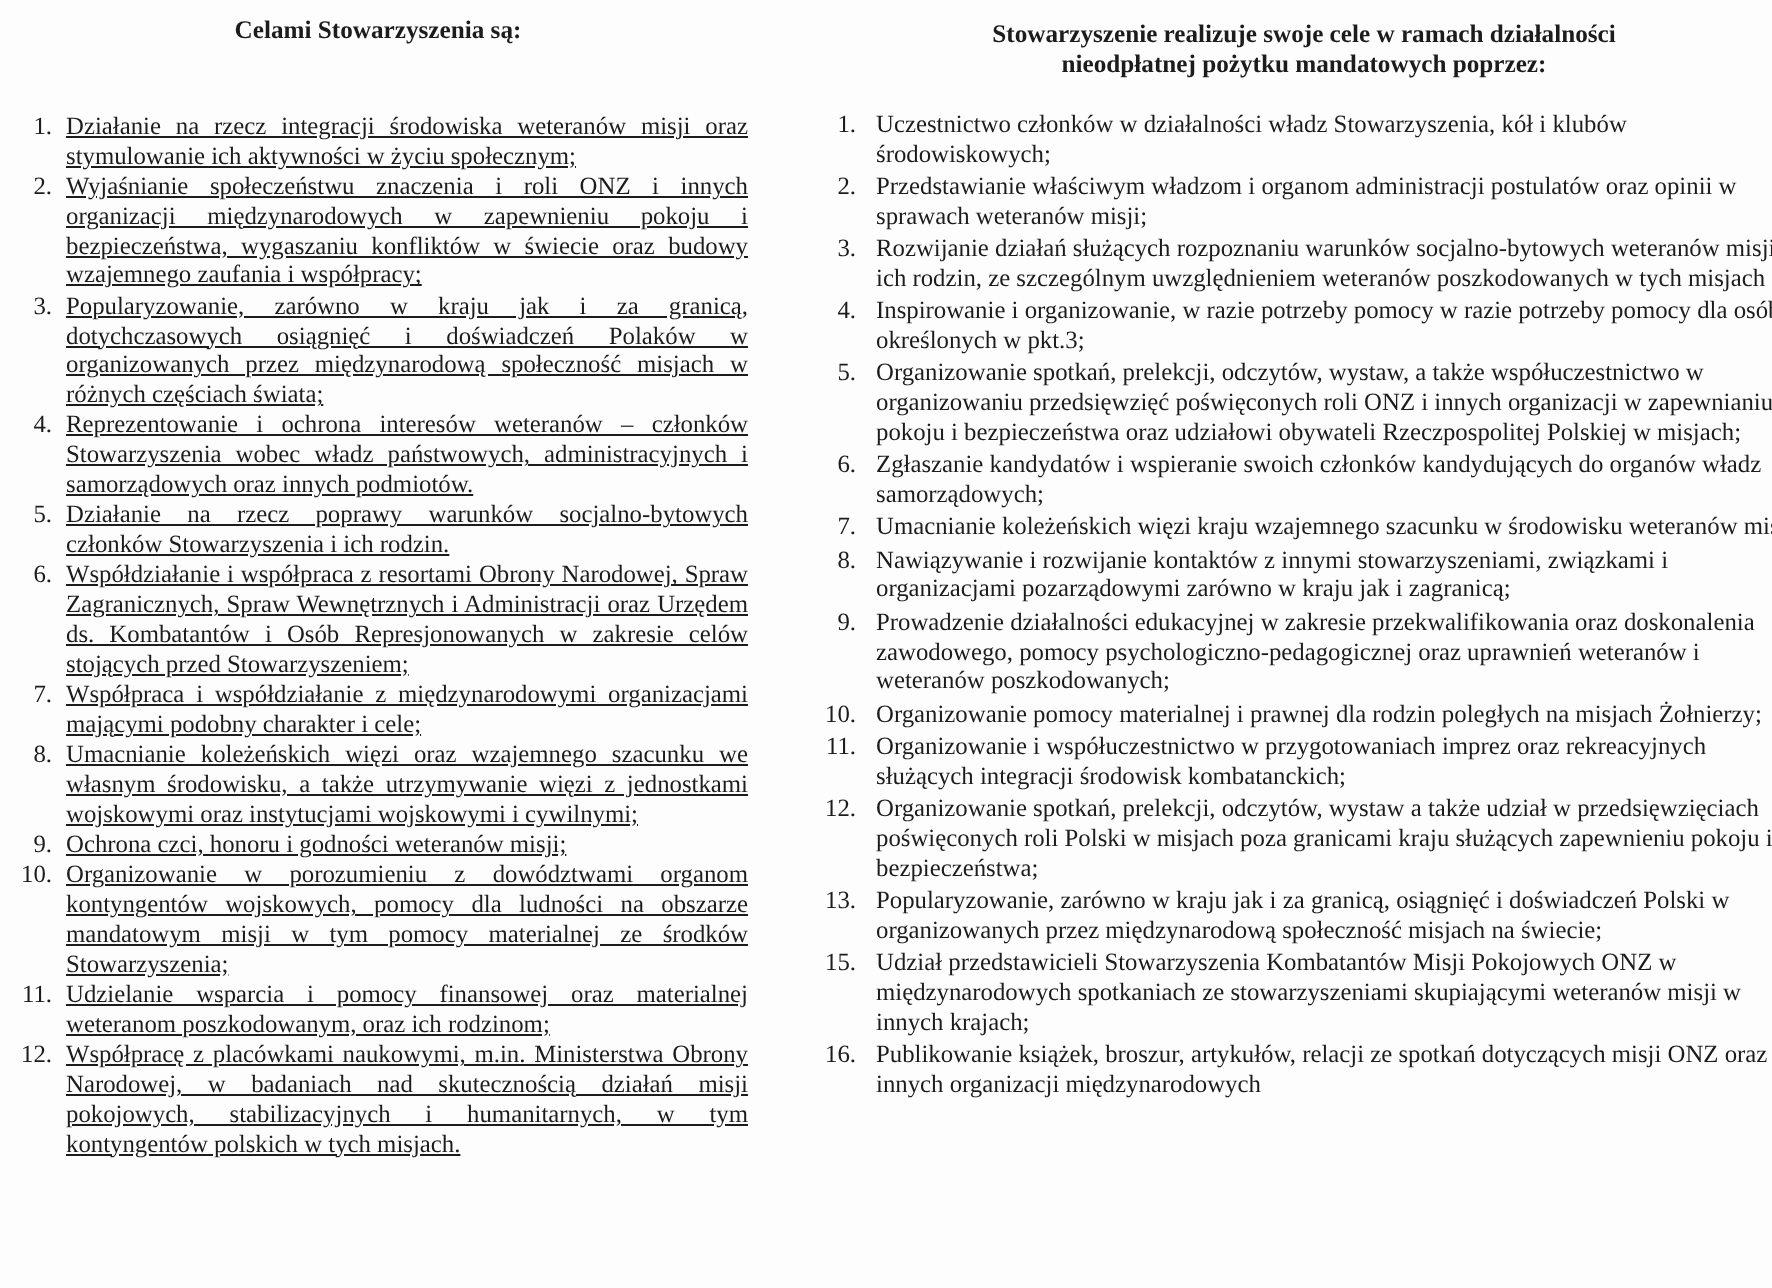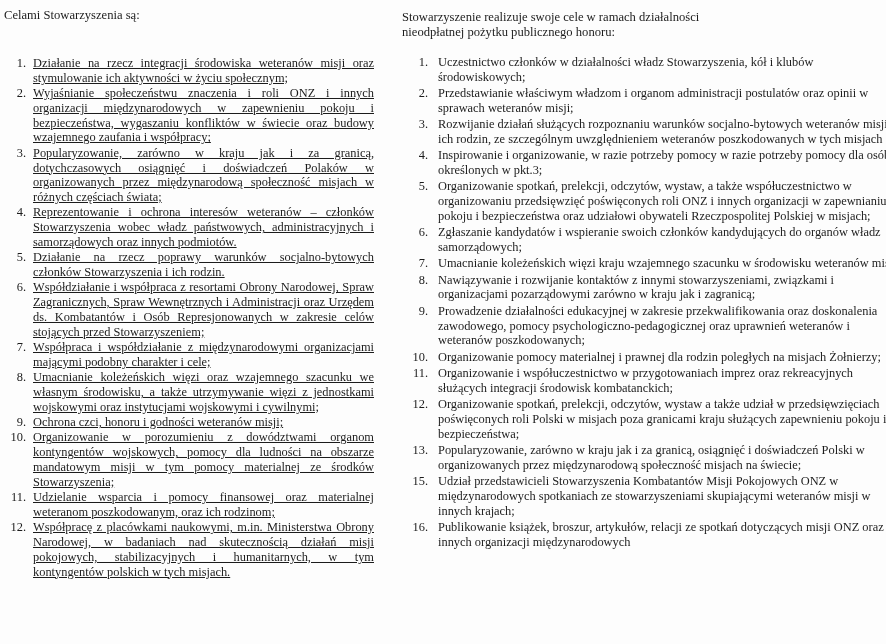--- a/index.html
+++ b/index.html
@@ -7,21 +7,21 @@
     width: 886px; height: 644px; overflow: hidden;
     background: #fdfdfd;
     font-family: "Liberation Serif", "DejaVu Serif", serif;
     color: #1c1c1c;
     position: relative;
   }
   .col { position: absolute; top: 0; }
   .col-left { left: 4px; width: 370px; }
   .col-right { left: 402px; width: 500px; }
   .heading {
-    font-weight: normal; text-align: left;
+    font-weight: bold; text-align: center;
     font-size: 12.6px; line-height: 15px; margin: 0;
   }
   .col-left .heading { padding-top: 8px; height: 56px; box-sizing: border-box; }
   .col-right .heading { padding-top: 10px; height: 55px; box-sizing: border-box; }
   ol { list-style: none; margin: 0; padding: 0; }
   li { display: flex; font-size: 12.4px; line-height: 14.8px; }
   .num { flex: 0 0 auto; text-align: right; padding-right: 7px; }
   .col-left .num { width: 22px; }
   .col-right .num { width: 26px; padding-right: 10px; }
   .txt { flex: 1 1 auto; }
@@ -82,21 +82,21 @@
       <li>
         <span class="num">12.</span>
         <span class="txt">Współpracę z placówkami naukowymi, m.in. Ministerstwa Obrony Narodowej, w badaniach nad skutecznością działań misji pokojowych, stabilizacyjnych i humanitarnych, w tym kontyngentów polskich w tych misjach.</span>
       </li>
     </ol>
 </div>
 
 <div class="col col-right">
   <h2 class="heading">
     <span>Stowarzyszenie realizuje swoje cele w ramach działalności</span><br>
-    <span>nieodpłatnej pożytku publicznego honoru:</span>
+    <span>nieodpłatnej pożytku mandatowych poprzez:</span>
   </h2>
   <ol id="right-list">
       <li>
         <span class="num">1.</span>
         <span class="txt">Uczestnictwo członków w działalności władz Stowarzyszenia, kół i klubów środowiskowych;</span>
       </li>
       <li>
         <span class="num">2.</span>
         <span class="txt">Przedstawianie właściwym władzom i organom administracji postulatów oraz opinii w sprawach weteranów misji;</span>
       </li>

